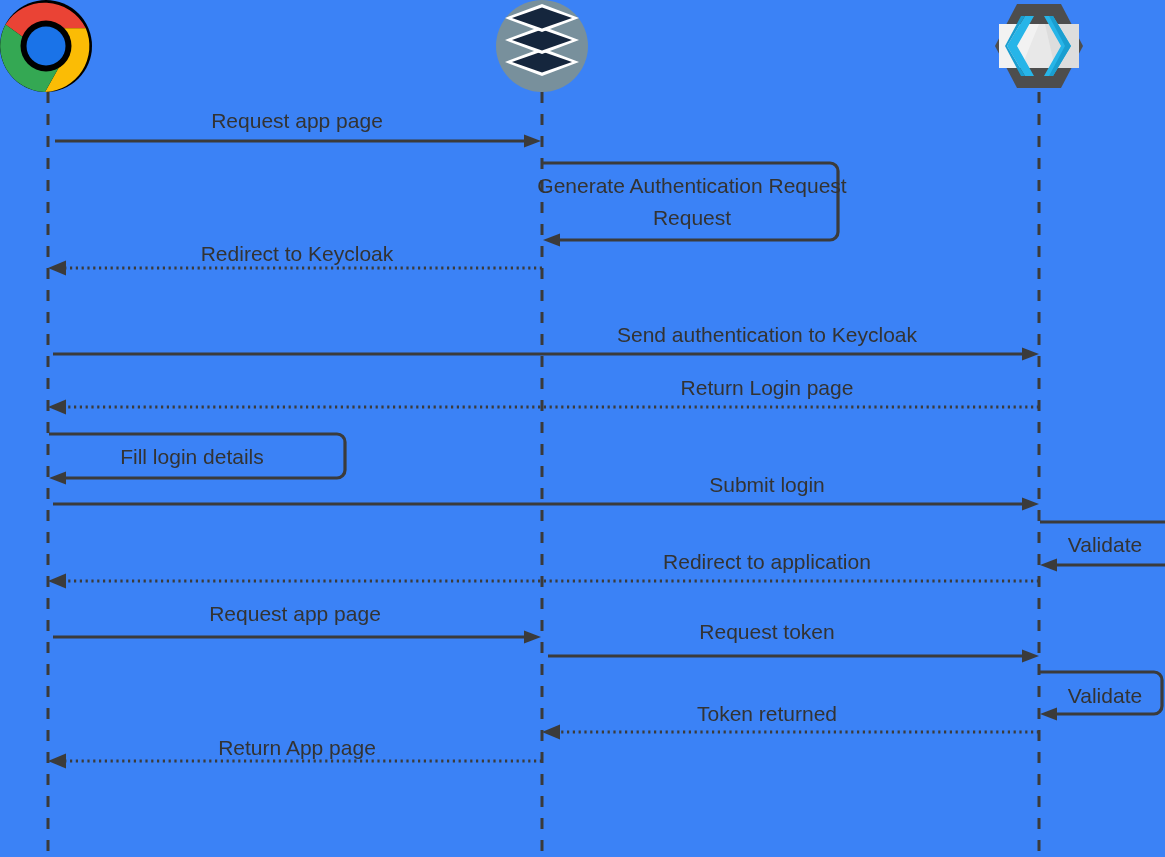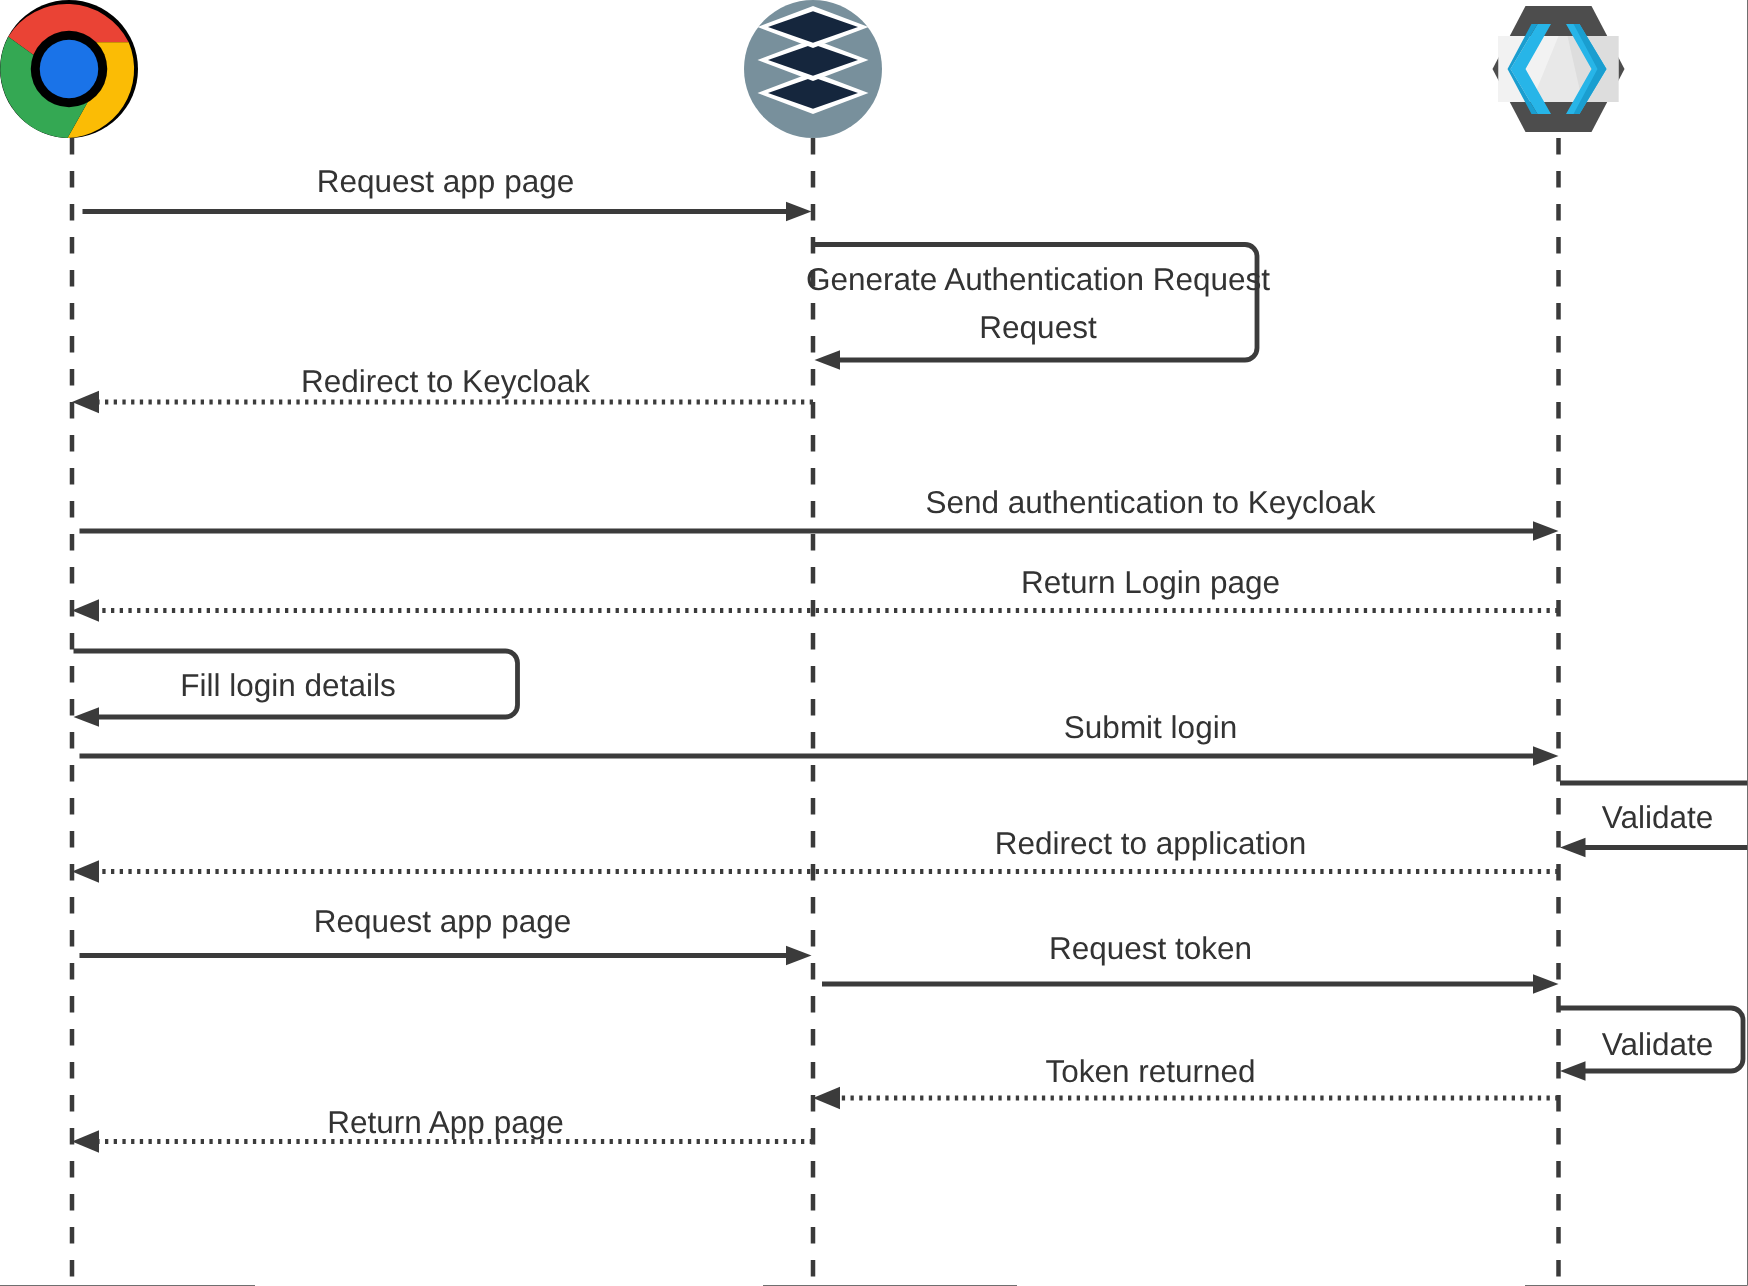--- a/index.html
+++ b/index.html
@@ -8,21 +8,21 @@
     padding: 0;
     background: #000000;
   }
   body {
     font-family: "Liberation Sans", sans-serif;
   }
   #canvas {
     position: relative;
     width: 1165px;
     height: 857px;
-    background: #ffffff;
+    background: #3b82f6;
     overflow: hidden;
   }
   svg.diagram {
     position: absolute;
     left: 0;
     top: 0;
     width: 1165px;
     height: 857px;
     display: block;
   }

